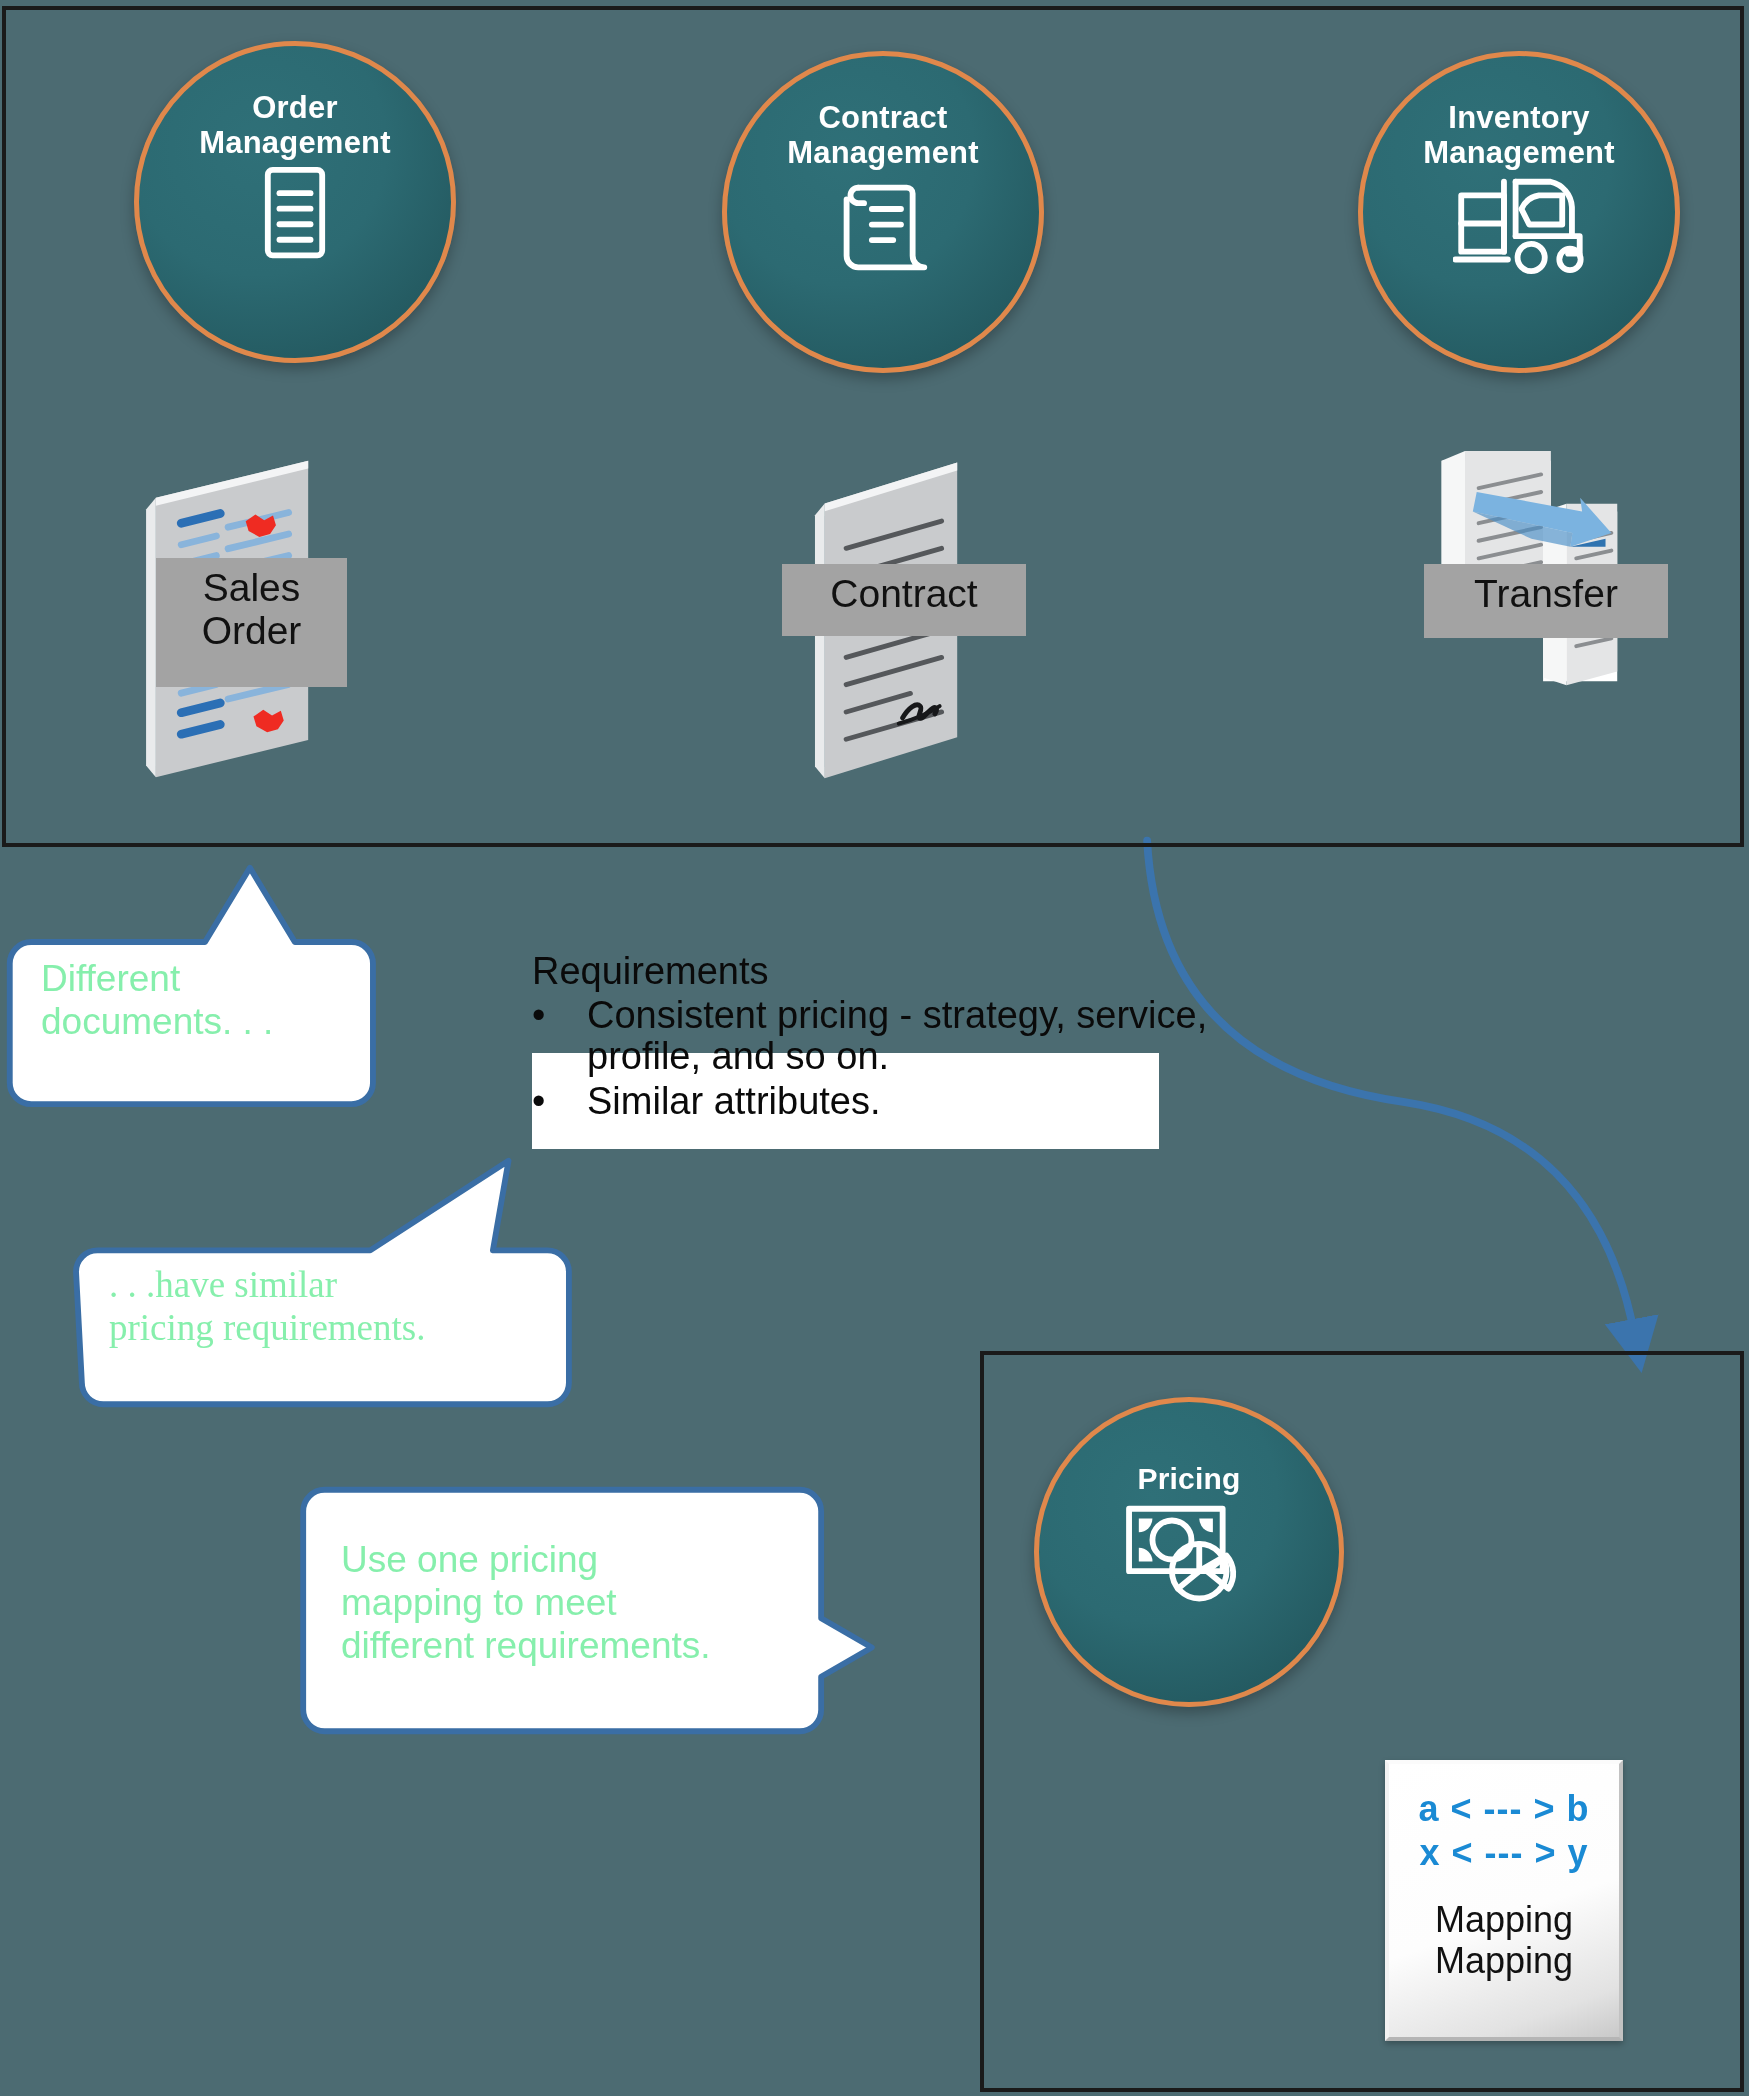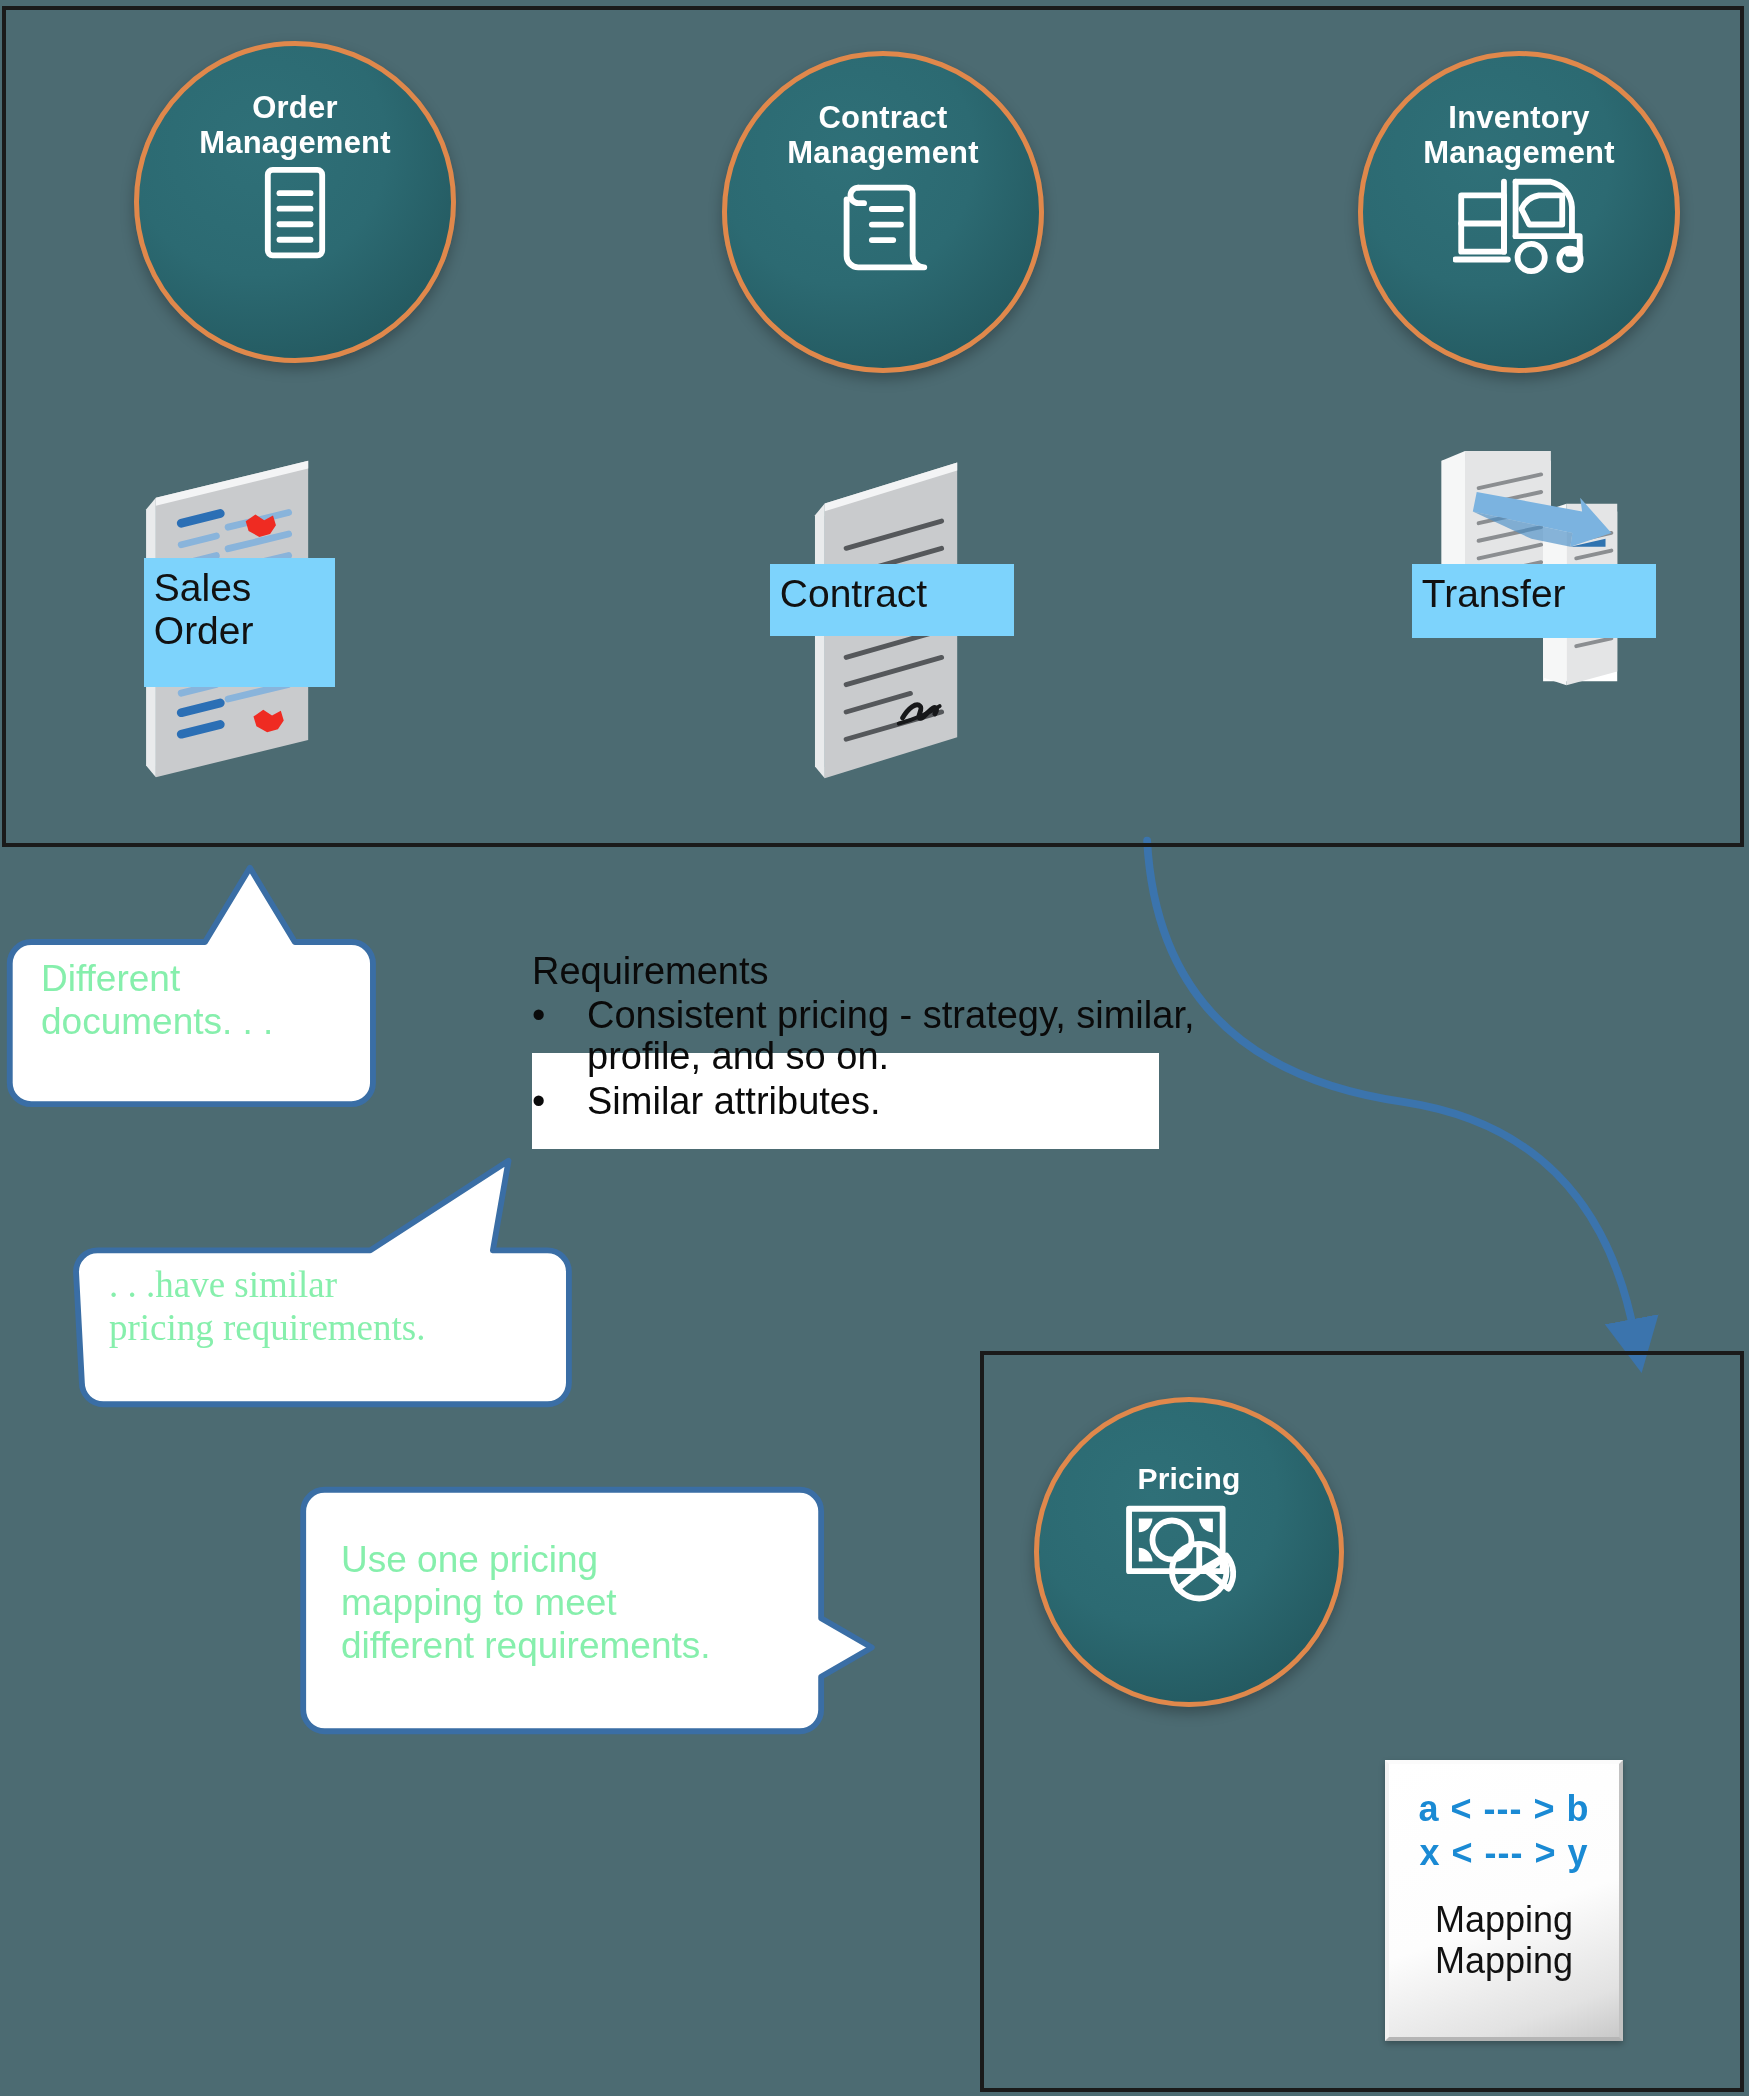--- a/index.html
+++ b/index.html
@@ -27,22 +27,22 @@
   #node-order .node-label{font-size:31px;margin-top:45px;}
   #node-contract{left:722px;top:51px;width:322px;height:322px;}
   #node-contract .node-label{font-size:31px;margin-top:45px;}
   #node-inventory{left:1358px;top:51px;width:322px;height:322px;}
   #node-inventory .node-label{font-size:31px;margin-top:45px;}
   #node-pricing{left:1034px;top:1397px;width:310px;height:310px;}
   #node-pricing .node-label{font-size:30px;margin-top:60px;}
 
   
   .doc-wrap{position:absolute;}
-  .doc-cap{position:absolute;background:#7dd3fc;color:#111;text-align:left;
-           font-size:39px;line-height:1.12;padding:7.8px 9.8px;box-sizing:border-box;}
+  .doc-cap{position:absolute;background:#a3a3a3;color:#111;text-align:center;
+           font-size:39px;line-height:1.12;padding:7.8px 9.8px;box-sizing:border-box;margin-left:12px;}
 
   #doc-sales{left:144px;top:451px;width:176px;height:332px;}
   #cap-sales{left:144px;top:558px;width:191px;height:129px;}
   #doc-contract{left:809px;top:447px;width:161px;height:339px;}
   #cap-contract{left:770px;top:564px;width:244px;height:72px;}
   #doc-transfer{left:1424px;top:451px;width:244px;height:242px;}
   #cap-transfer{left:1412px;top:564px;width:244px;height:74px;}
 
   
   #req-band{position:absolute;left:532px;top:1053px;width:627px;height:96px;background:#ffffff;}
@@ -250,21 +250,21 @@
   </div>
   <div class="doc-cap" id="cap-transfer">
     <div>Transfer</div>
   </div>
 
   <div id="req-band"></div>
   <div id="req-block">
     <div id="req-title">Requirements</div>
     <div class="req-li">
       <span class="req-bullet">•</span>
-      <span class="req-text">Consistent pricing - strategy, similar, profile, and so on.</span>
+      <span class="req-text">Consistent pricing - strategy, service, profile, and so on.</span>
     </div>
     <div class="req-li">
       <span class="req-bullet">•</span>
       <span class="req-text">Similar attributes.</span>
     </div>
   </div>
 
   <div class="callout" id="callout-different">
     <svg width="371" height="254" viewBox="0 0 380 260">
       <path d="M10,108 a22,22 0 0 1 22,-22 h178 L256,10 L302,86 h58 a22,22 0 0 1 22,22 v122 a22,22 0 0 1 -22,22 h-328 a22,22 0 0 1 -22,-22 z" fill="#ffffff" stroke="#3a6ea5" stroke-width="6" stroke-linejoin="round"></path>

